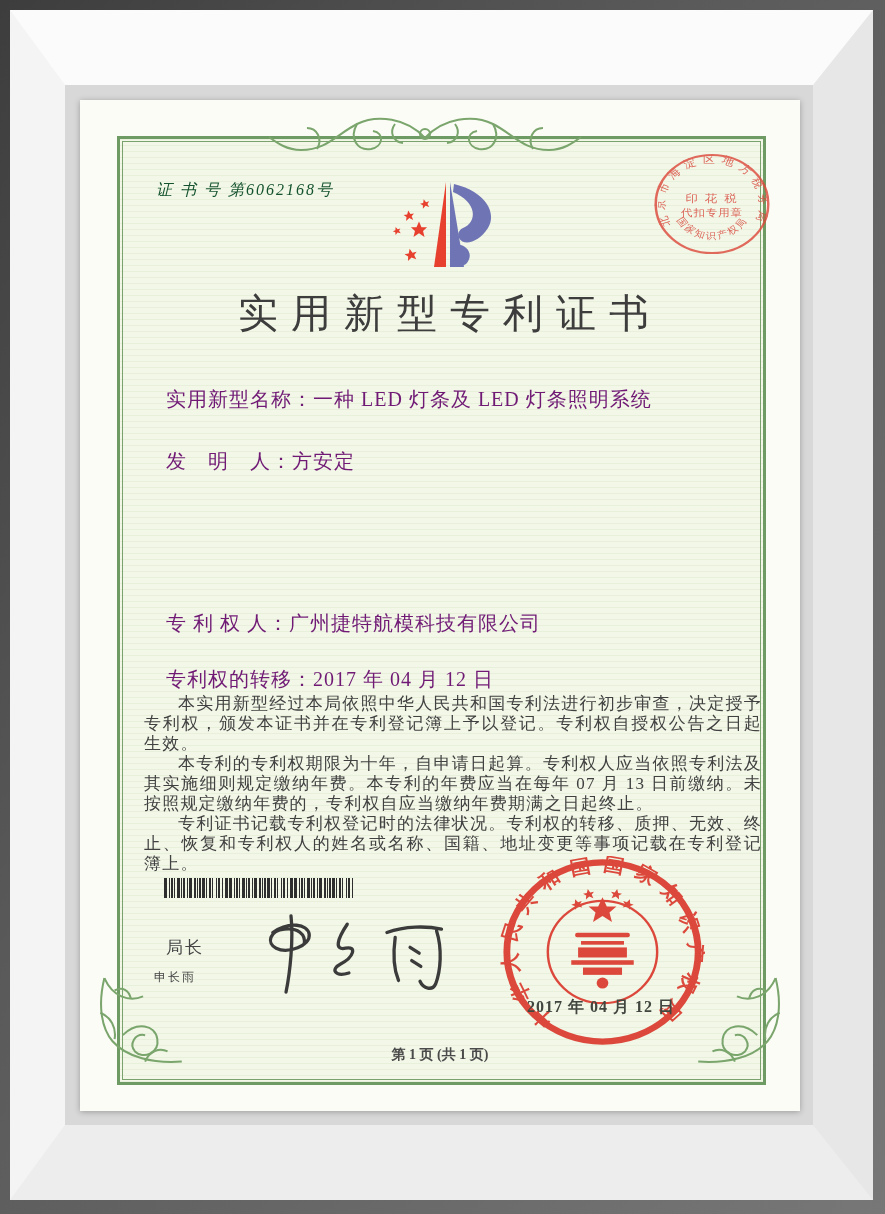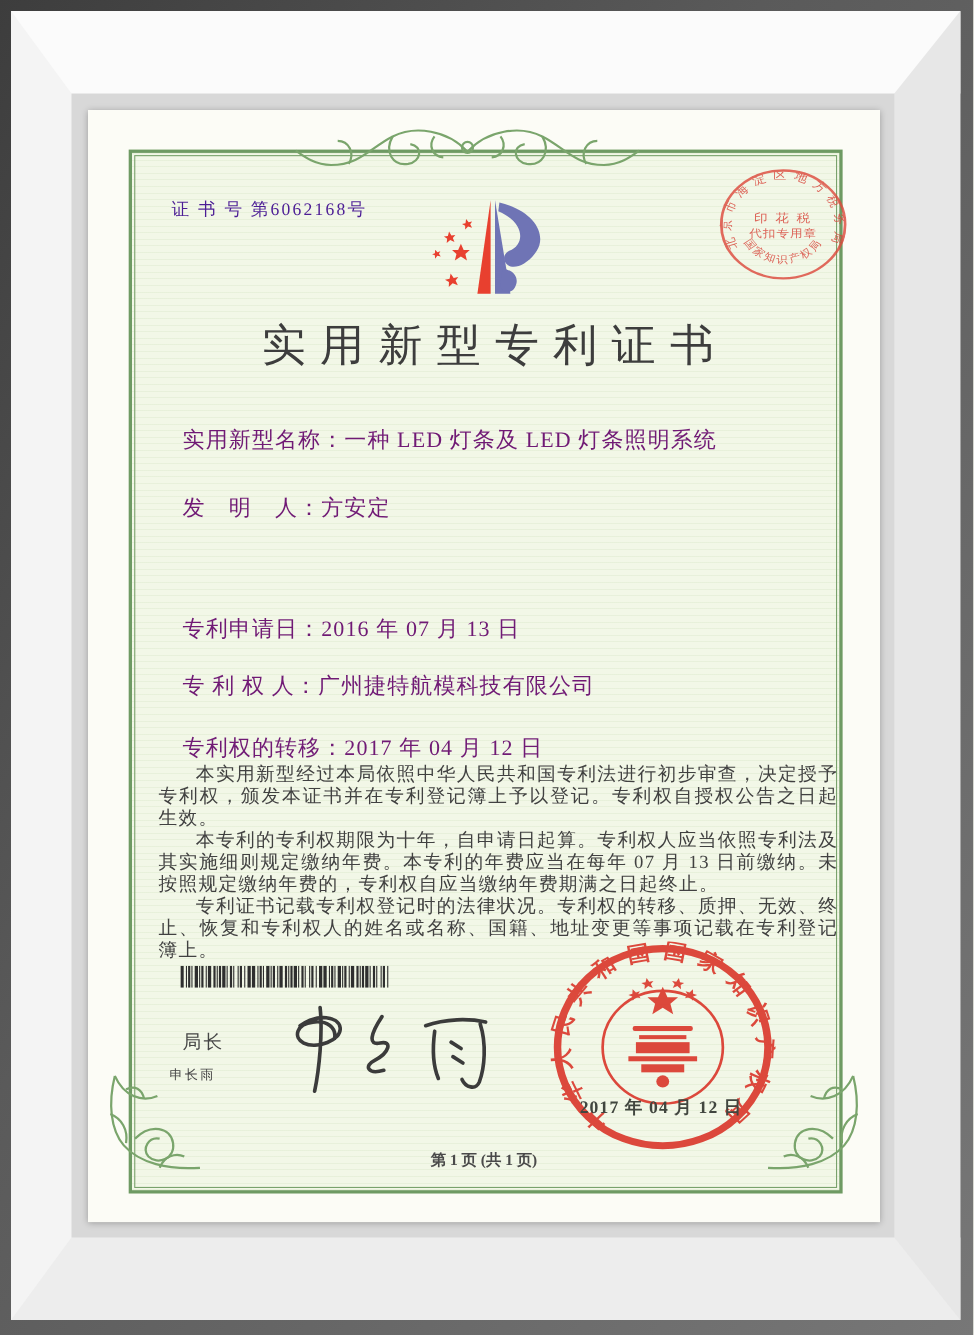--- a/index.html
+++ b/index.html
@@ -26,21 +26,21 @@
     position:absolute;left:37px;top:36px;right:34px;bottom:26px;
     border:3px solid #6e9a63;
     background:#f2f7e7;
     background-image:repeating-linear-gradient(0deg,rgba(140,180,110,.10) 0 1px,transparent 1px 6px);
   }
   .inner-border::after{
     content:"";position:absolute;inset:2px;border:1px solid #79a26c;pointer-events:none;
   }
   .abs{position:absolute;}
   
-  .cert-no{left:76px;top:80px;font-size:16px;letter-spacing:2px;color:#4c1d95;}
+  .cert-no{left:76px;top:80px;font-size:16px;letter-spacing:2px;color:#14532d;font-style:italic;}
   .logo{left:293px;top:66px;}
   .title{left:0;right:0;top:186px;text-align:center;font-size:40px;letter-spacing:13px;padding-left:20px;color:#3d3d3d;}
   .field{left:86px;font-size:20px;letter-spacing:1px;color:#701a75;white-space:nowrap;}
   .paras{left:64px;top:594px;width:618px;font-size:17px;line-height:20px;letter-spacing:1.2px;text-align:justify;color:#414141;}
   .paras p{margin:0;text-indent:2em;}
   .barcode{left:84px;top:778px;}
   .signer-title{left:86px;top:836px;font-size:17px;letter-spacing:2px;}
   .signer-name{left:74px;top:869px;font-size:12px;letter-spacing:2px;}
   .signature{left:168px;top:804px;}
   .main-seal{left:420px;top:756px;z-index:1;}
@@ -131,23 +131,20 @@
     </g>
   </svg>
 
   <div class="abs title">实用新型专利证书</div>
 
   <div class="abs field" style="top:286px">
     <span>实用新型名称：</span><span>一种 LED 灯条及 LED 灯条照明系统</span>
   </div>
   <div class="abs field" style="top:348px">
     <span>发　明　人：</span><span>方安定</span>
-  </div>
-  <div class="abs field" style="top:458px">
-    <span>专利申请日：</span><span>2016 年 07 月 13 日</span>
   </div>
   <div class="abs field" style="top:510px">
     <span>专 利 权 人：</span><span>广州捷特航模科技有限公司</span>
   </div>
   <div class="abs field" style="top:566px">
     <span>专利权的转移：</span><span>2017 年 04 月 12 日</span>
   </div>
 
   <div class="abs paras">
     <p>本实用新型经过本局依照中华人民共和国专利法进行初步审查，决定授予专利权，颁发本证书并在专利登记簿上予以登记。专利权自授权公告之日起生效。</p>

